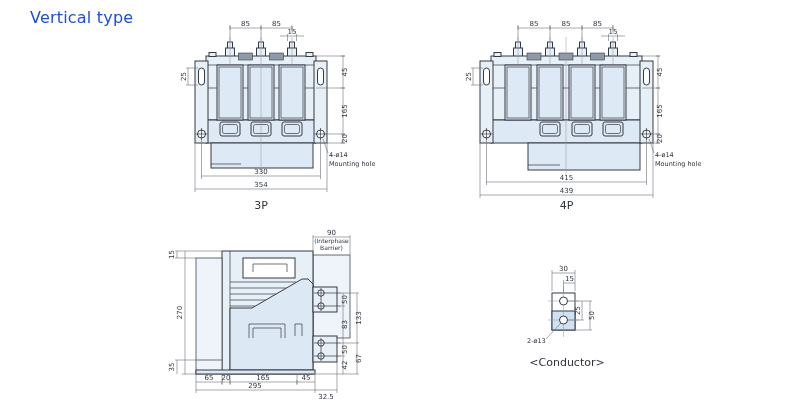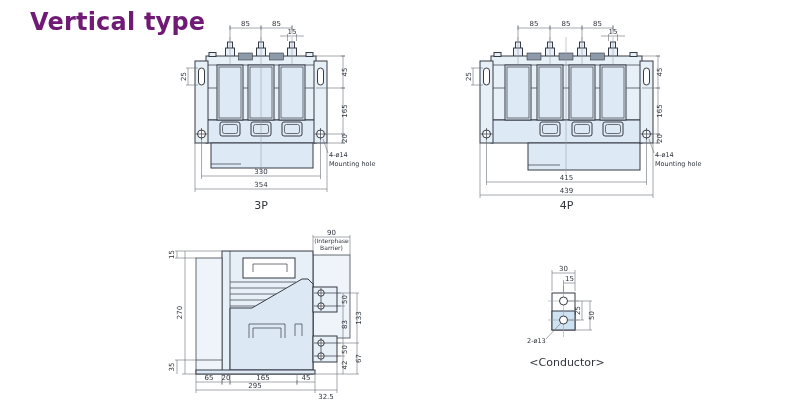--- a/index.html
+++ b/index.html
@@ -2,21 +2,21 @@
 <html><head>
 <meta charset="utf-8">
 <style>
   html,body{margin:0;padding:0;}
   body{
     width:799px;height:420px;position:relative;background:#ffffff;
     font-family:"DejaVu Sans",sans-serif;overflow:hidden;
   }
   .title{
     position:absolute;left:30px;top:8px;
-    font-size:24px;font-weight:bold;color:#701a75;letter-spacing:.2px;
+    font-size:16px;font-weight:normal;color:#1d4ed8;letter-spacing:.2px;
   }
   svg{position:absolute;}
   .s2{stroke:#363b44;stroke-width:.7;fill:none;}
   .cl{stroke:#9aa0ab;stroke-width:.55;fill:none;}
   
   .fA{fill:#e7eff7;stroke:#363b44;stroke-width:1;}
   .fB{fill:#dde9f4;stroke:#363b44;stroke-width:1;}
   .fC{fill:#eef4fa;stroke:#363b44;stroke-width:.75;}
   .fD{fill:#dce8f4;stroke:#363b44;stroke-width:1;}
   .fE{fill:#cfe2f2;stroke:#363b44;stroke-width:1;}

